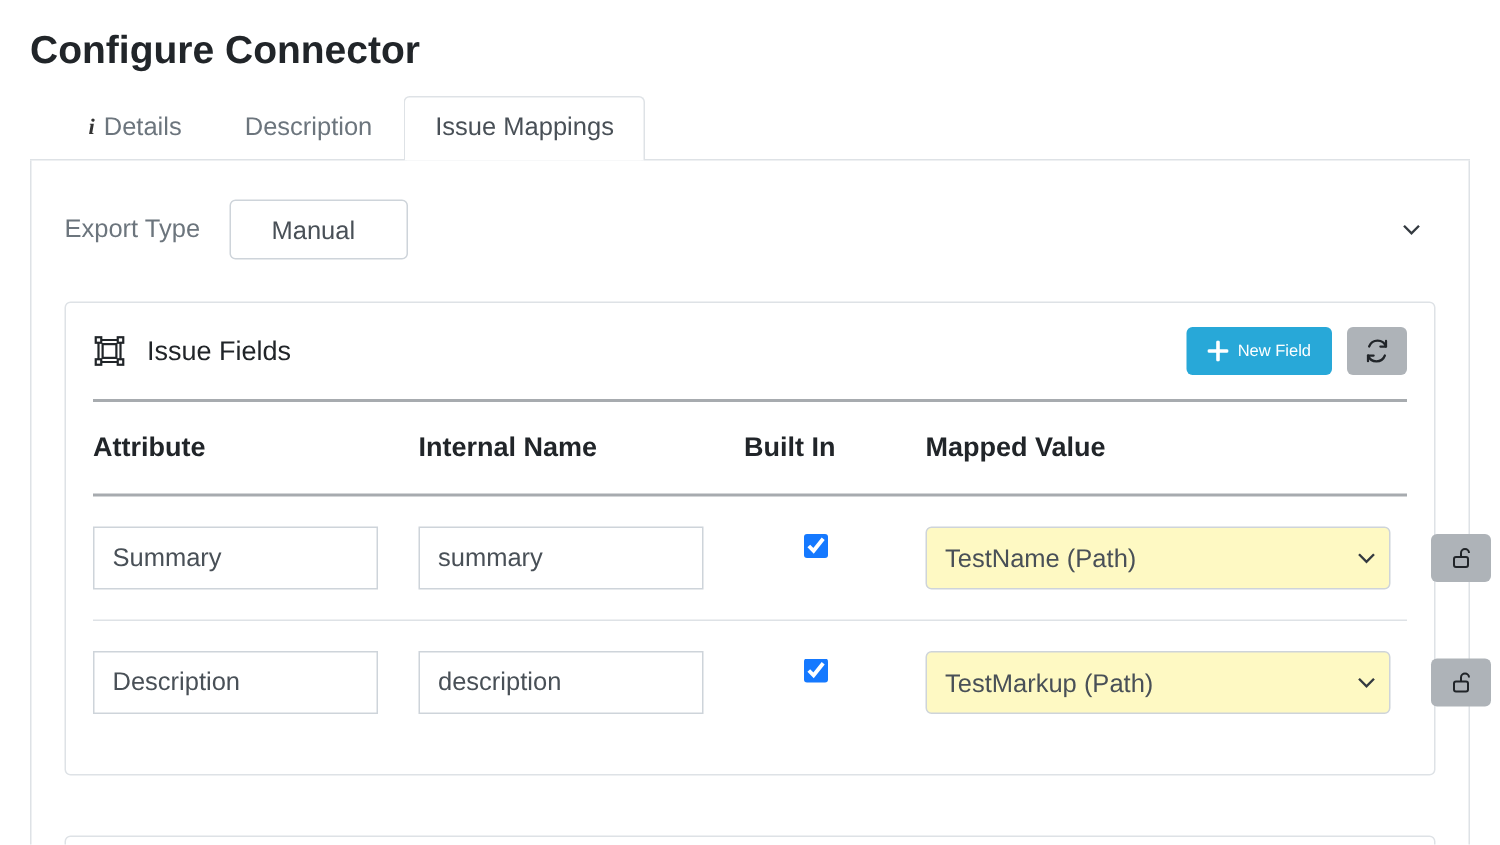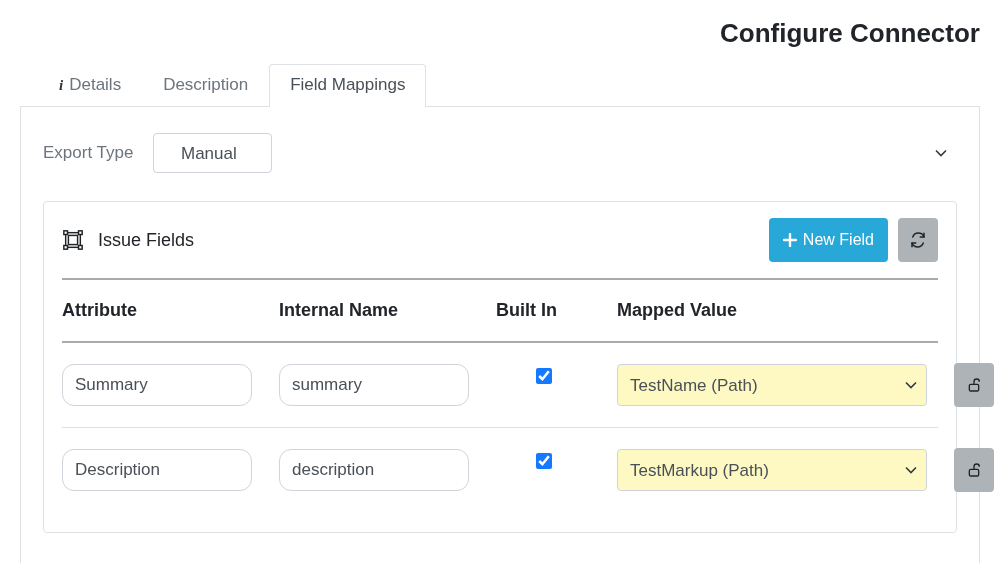--- a/index.html
+++ b/index.html
@@ -13,21 +13,20 @@
   .page {
     padding: 18px 20px 0 20px;
     width: 1000px;
     height: 563px;
     overflow: hidden;
   }
   h1.page-title {
     font-size: 26px;
     font-weight: 700;
     margin: 0 0 14px 0;
-    text-align: right;
   }
   
   .tabs {
     display: flex;
     align-items: flex-end;
     border-bottom: 1px solid #dee2e6;
     padding-left: 18px;
   }
   .tab {
     padding: 10px 20px 12px 20px;
@@ -116,25 +115,25 @@
     gap: 14px;
     flex: 1;
     font-size: 18px;
     font-weight: 400;
   }
   .btn {
     display: inline-flex;
     align-items: center;
     justify-content: center;
     gap: 6px;
-    height: 44px;
+    height: 32px;
     padding: 0 14px;
     border: none;
     border-radius: 4px;
-    font-size: 16px;
+    font-size: 11px;
     cursor: pointer;
   }
   .btn-info {
     background: #28a8d8;
     color: #fff;
   }
   .btn-secondary {
     background: #aeb3b8;
     color: #212529;
     width: 40px;
@@ -164,21 +163,21 @@
     align-items: center;
   }
   .col-header {
     font-size: 18px;
     font-weight: 700;
   }
   .text-input {
     width: 100%;
     height: 42px;
     border: 1px solid #ced4da;
-    border-radius: 12px;
+    border-radius: 0;
     padding: 0 12px;
     font-size: 17px;
     color: #495057;
   }
   .checkbox-cell {
     display: flex;
     justify-content: center;
     align-items: flex-start;
     height: 100%;
     padding-top: 2px;
@@ -216,21 +215,21 @@
 
   <div class="tabs">
     <div class="tab">
       <span class="info-icon">i</span>
       <span>Details</span>
     </div>
     <div class="tab">
       <span>Description</span>
     </div>
     <div class="tab active">
-      <span>Field Mappings</span>
+      <span>Issue Mappings</span>
     </div>
   </div>
 
   <div class="panel">
 
     <div class="form-row">
       <div class="form-label">Export Type</div>
       <div class="select-wrap">
         <select class="select">
           <option>Manual</option>

